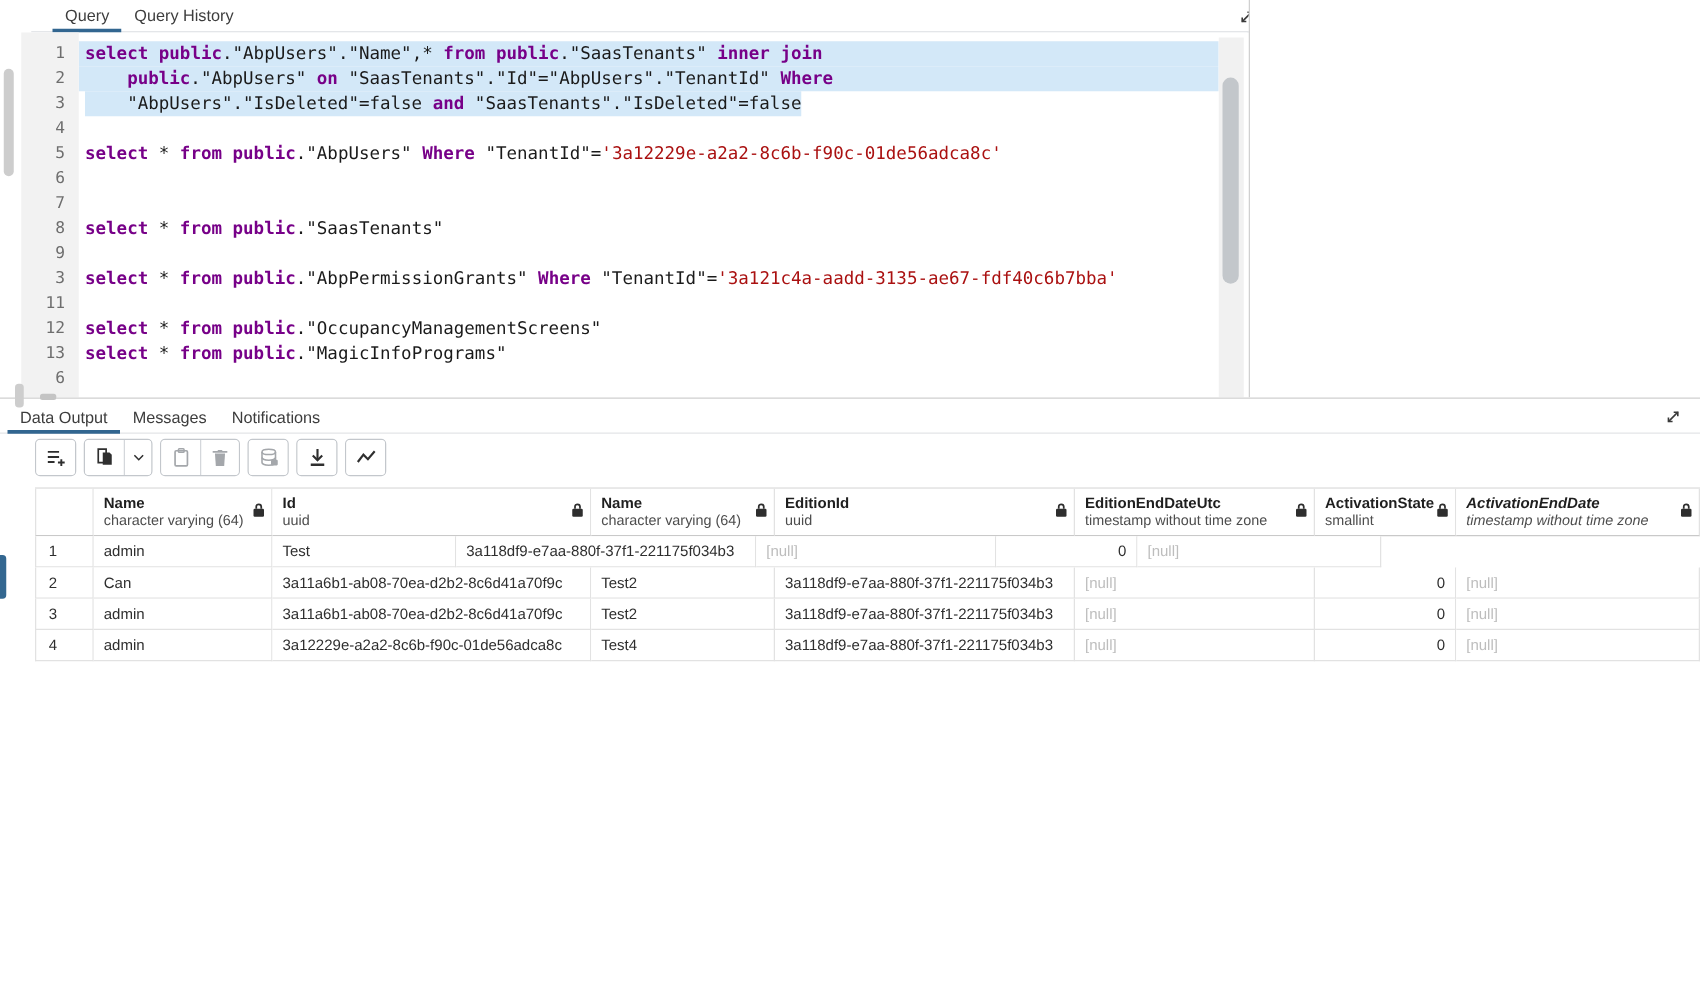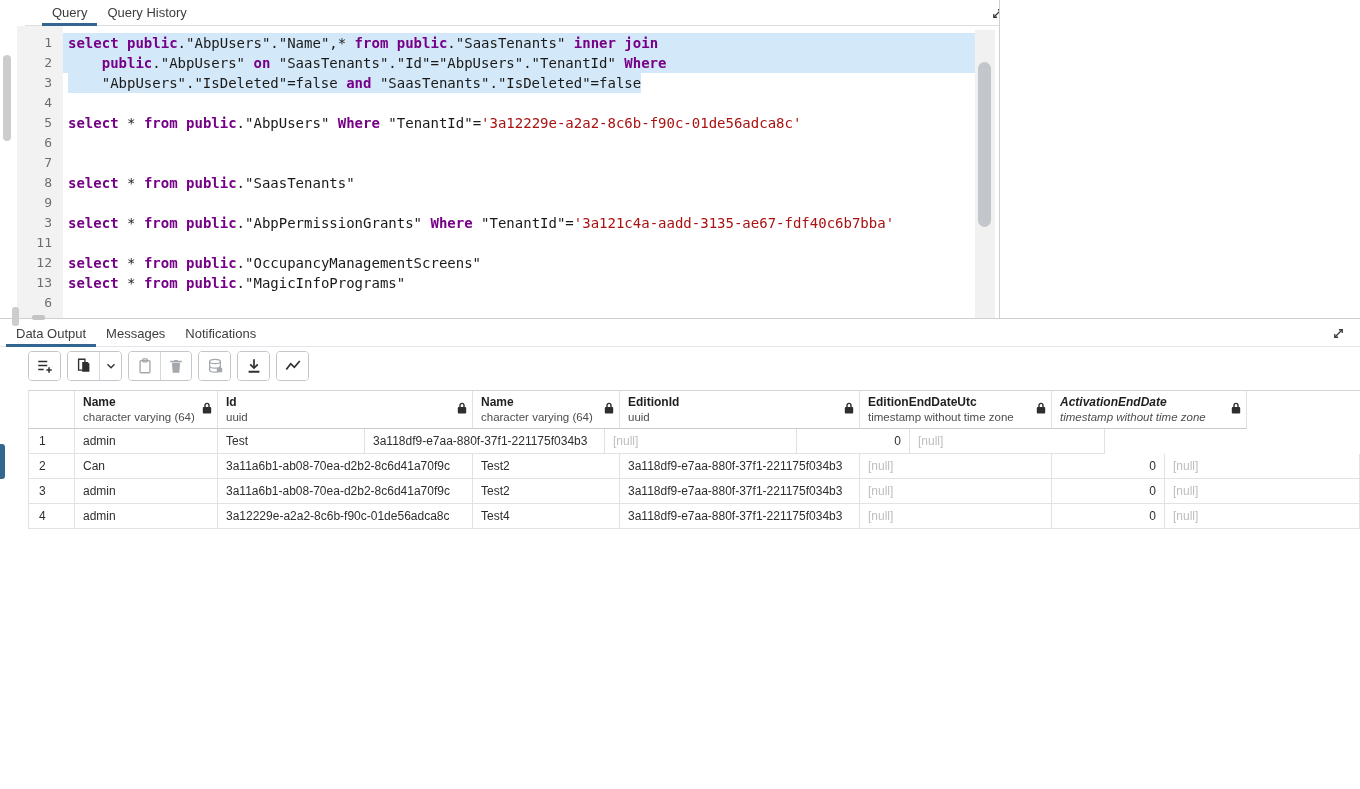--- a/index.html
+++ b/index.html
@@ -283,20 +283,30 @@
         <div class="gcell" style="width: 192px;">
           <div class="htext">
             <div class="hname">EditionEndDateUtc</div>
             <div class="htype">timestamp without time zone</div>
           </div>
           <span class="lock"><svg width="10" height="12" viewBox="0 0 10 12">
               <rect x="0.8" y="5" width="8.4" height="6.4" rx="1" fill="#2e2e2e"></rect>
               <path d="M3 5V3.4a2 2 0 0 1 4 0V5" fill="none" stroke="#2e2e2e" stroke-width="1.4"></path>
             </svg></span>
         </div>
+        <div class="gcell" style="width: 113px;">
+          <div class="htext">
+            <div class="hname">ActivationState</div>
+            <div class="htype">smallint</div>
+          </div>
+          <span class="lock"><svg width="10" height="12" viewBox="0 0 10 12">
+              <rect x="0.8" y="5" width="8.4" height="6.4" rx="1" fill="#2e2e2e"></rect>
+              <path d="M3 5V3.4a2 2 0 0 1 4 0V5" fill="none" stroke="#2e2e2e" stroke-width="1.4"></path>
+            </svg></span>
+        </div>
         <div class="gcell" style="width: 195px; font-style: italic;">
           <div class="htext">
             <div class="hname">ActivationEndDate</div>
             <div class="htype">timestamp without time zone</div>
           </div>
           <span class="lock"><svg width="10" height="12" viewBox="0 0 10 12">
               <rect x="0.8" y="5" width="8.4" height="6.4" rx="1" fill="#2e2e2e"></rect>
               <path d="M3 5V3.4a2 2 0 0 1 4 0V5" fill="none" stroke="#2e2e2e" stroke-width="1.4"></path>
             </svg></span>
         </div>

